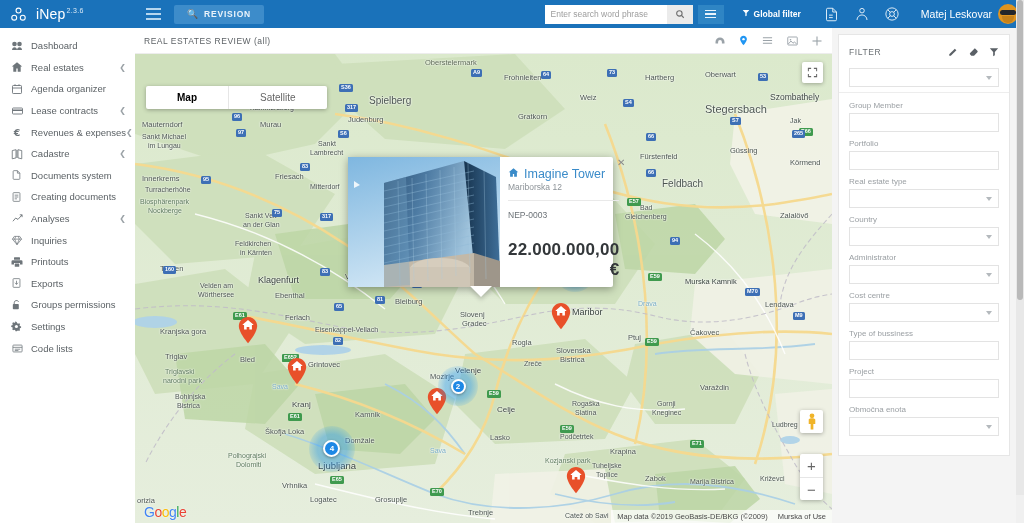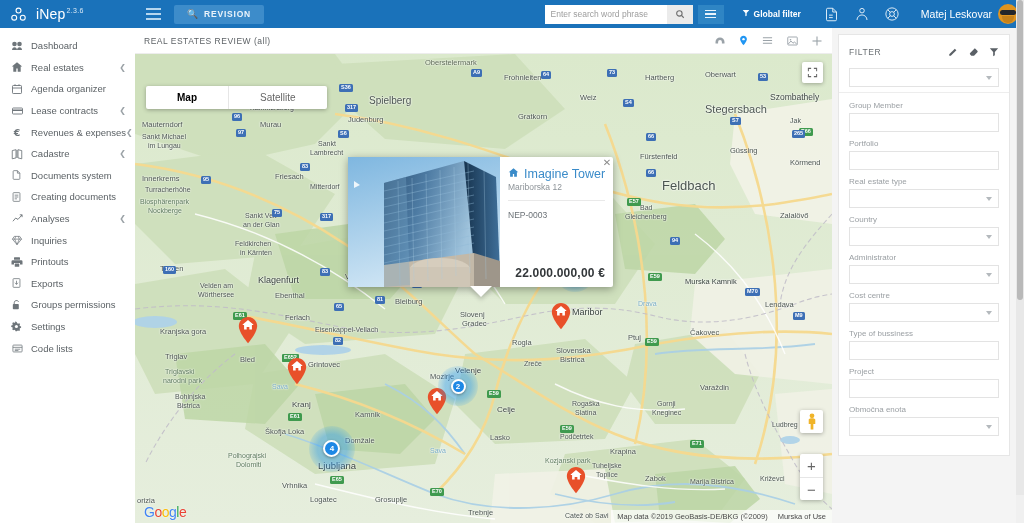--- a/index.html
+++ b/index.html
@@ -254,21 +254,21 @@
   }
   #iw-title {
     display:flex; align-items:flex-end; gap:5px;
     color: #3a8bc9; font-size: 12.5px; margin-top: 3px; white-space: nowrap;
   }
   #iw-subtitle { color: #8d9398; font-size: 8.5px; margin-top: 1px; }
   #iw-sep { border-top: 1px solid #e9e9e9; margin: 8px 0 0 0; }
   #iw-code { color: #6b7176; font-size: 8.5px; margin-top: 9px; }
   #iw-price {
     margin-top: auto; text-align: right; color: #33373a;
-    font-size: 12px; font-weight: 700; letter-spacing: .2px;
+    font-size: 17px; font-weight: 700; letter-spacing: .2px;
   }
 
   
   #filterpanel {
     position: absolute; top: 28px; left: 832px; width: 184px; height: 495px;
     background: #f4f4f4; padding: 6px 6px 0 6px;
   }
   #filter-card {
     background: #ffffff; border: 1px solid #e6e6e6;
     padding: 8px 10px 12px 10px;
@@ -680,21 +680,21 @@
         <div style="position: absolute; left: 125px; top: 66px; font-size: 7.5px; color: rgb(75, 85, 80); white-space: nowrap; text-shadow: rgb(255, 255, 255) 0px 0px 2px, rgb(255, 255, 255) 0px 0px 2px; pointer-events: none;">Murau</div>
         <div style="position: absolute; left: 7px; top: 79px; font-size: 7px; color: rgb(75, 85, 80); white-space: nowrap; text-shadow: rgb(255, 255, 255) 0px 0px 2px, rgb(255, 255, 255) 0px 0px 2px; pointer-events: none;">Sankt Michael</div>
         <div style="position: absolute; left: 13px; top: 88px; font-size: 7px; color: rgb(75, 85, 80); white-space: nowrap; text-shadow: rgb(255, 255, 255) 0px 0px 2px, rgb(255, 255, 255) 0px 0px 2px; pointer-events: none;">im Lungau</div>
         <div style="position: absolute; left: 183px; top: 86px; font-size: 7px; color: rgb(75, 85, 80); white-space: nowrap; text-shadow: rgb(255, 255, 255) 0px 0px 2px, rgb(255, 255, 255) 0px 0px 2px; pointer-events: none;">Sankt</div>
         <div style="position: absolute; left: 175px; top: 95px; font-size: 7px; color: rgb(75, 85, 80); white-space: nowrap; text-shadow: rgb(255, 255, 255) 0px 0px 2px, rgb(255, 255, 255) 0px 0px 2px; pointer-events: none;">Lambrecht</div>
         <div style="position: absolute; left: 505px; top: 98px; font-size: 7.5px; color: rgb(75, 85, 80); white-space: nowrap; text-shadow: rgb(255, 255, 255) 0px 0px 2px, rgb(255, 255, 255) 0px 0px 2px; pointer-events: none;">Fürstenfeld</div>
         <div style="position: absolute; left: 595px; top: 92px; font-size: 7.5px; color: rgb(75, 85, 80); white-space: nowrap; text-shadow: rgb(255, 255, 255) 0px 0px 2px, rgb(255, 255, 255) 0px 0px 2px; pointer-events: none;">Güssing</div>
         <div style="position: absolute; left: 655px; top: 104px; font-size: 7.5px; color: rgb(75, 85, 80); white-space: nowrap; text-shadow: rgb(255, 255, 255) 0px 0px 2px, rgb(255, 255, 255) 0px 0px 2px; pointer-events: none;">Körmend</div>
         <div style="position: absolute; left: 7px; top: 120px; font-size: 7.5px; color: rgb(75, 85, 80); white-space: nowrap; text-shadow: rgb(255, 255, 255) 0px 0px 2px, rgb(255, 255, 255) 0px 0px 2px; pointer-events: none;">Innerkrems</div>
         <div style="position: absolute; left: 140px; top: 118px; font-size: 7.5px; color: rgb(75, 85, 80); white-space: nowrap; text-shadow: rgb(255, 255, 255) 0px 0px 2px, rgb(255, 255, 255) 0px 0px 2px; pointer-events: none;">Friesach</div>
-        <div style="position: absolute; left: 485px; top: 124px; font-size: 13px; color: rgb(75, 85, 80); white-space: nowrap; text-shadow: rgb(255, 255, 255) 0px 0px 2px, rgb(255, 255, 255) 0px 0px 2px; pointer-events: none; padding-left: 42px;">Feldbach</div>
+        <div style="position: absolute; left: 485px; top: 124px; font-size: 10px; color: rgb(75, 85, 80); white-space: nowrap; text-shadow: rgb(255, 255, 255) 0px 0px 2px, rgb(255, 255, 255) 0px 0px 2px; pointer-events: none; padding-left: 42px;">Feldbach</div>
         <div style="position: absolute; left: 10px; top: 132px; font-size: 7px; color: rgb(75, 85, 80); white-space: nowrap; text-shadow: rgb(255, 255, 255) 0px 0px 2px, rgb(255, 255, 255) 0px 0px 2px; pointer-events: none;">Turracherhöhe</div>
         <div style="position: absolute; left: 175px; top: 129px; font-size: 7px; color: rgb(75, 85, 80); white-space: nowrap; text-shadow: rgb(255, 255, 255) 0px 0px 2px, rgb(255, 255, 255) 0px 0px 2px; pointer-events: none;">Mitterdorf</div>
         <div style="position: absolute; left: 505px; top: 150px; font-size: 7px; color: rgb(75, 85, 80); white-space: nowrap; text-shadow: rgb(255, 255, 255) 0px 0px 2px, rgb(255, 255, 255) 0px 0px 2px; pointer-events: none;">Bad</div>
         <div style="position: absolute; left: 490px; top: 159px; font-size: 7px; color: rgb(75, 85, 80); white-space: nowrap; text-shadow: rgb(255, 255, 255) 0px 0px 2px, rgb(255, 255, 255) 0px 0px 2px; pointer-events: none;">Gleichenberg</div>
         <div style="position: absolute; left: 5px; top: 144px; font-size: 7px; color: rgb(93, 122, 93); white-space: nowrap; text-shadow: rgb(255, 255, 255) 0px 0px 2px, rgb(255, 255, 255) 0px 0px 2px; pointer-events: none;">Biosphärenpark</div>
         <div style="position: absolute; left: 13px; top: 153px; font-size: 7px; color: rgb(93, 122, 93); white-space: nowrap; text-shadow: rgb(255, 255, 255) 0px 0px 2px, rgb(255, 255, 255) 0px 0px 2px; pointer-events: none;">Nockberge</div>
         <div style="position: absolute; left: 645px; top: 157px; font-size: 7.5px; color: rgb(75, 85, 80); white-space: nowrap; text-shadow: rgb(255, 255, 255) 0px 0px 2px, rgb(255, 255, 255) 0px 0px 2px; pointer-events: none;">Zalalövő</div>
         <div style="position: absolute; left: 110px; top: 158px; font-size: 7px; color: rgb(75, 85, 80); white-space: nowrap; text-shadow: rgb(255, 255, 255) 0px 0px 2px, rgb(255, 255, 255) 0px 0px 2px; pointer-events: none;">Sankt Veit</div>
         <div style="position: absolute; left: 108px; top: 167px; font-size: 7px; color: rgb(75, 85, 80); white-space: nowrap; text-shadow: rgb(255, 255, 255) 0px 0px 2px, rgb(255, 255, 255) 0px 0px 2px; pointer-events: none;">an der Glan</div>
         <div style="position: absolute; left: 100px; top: 186px; font-size: 7px; color: rgb(75, 85, 80); white-space: nowrap; text-shadow: rgb(255, 255, 255) 0px 0px 2px, rgb(255, 255, 255) 0px 0px 2px; pointer-events: none;">Feldkirchen</div>

